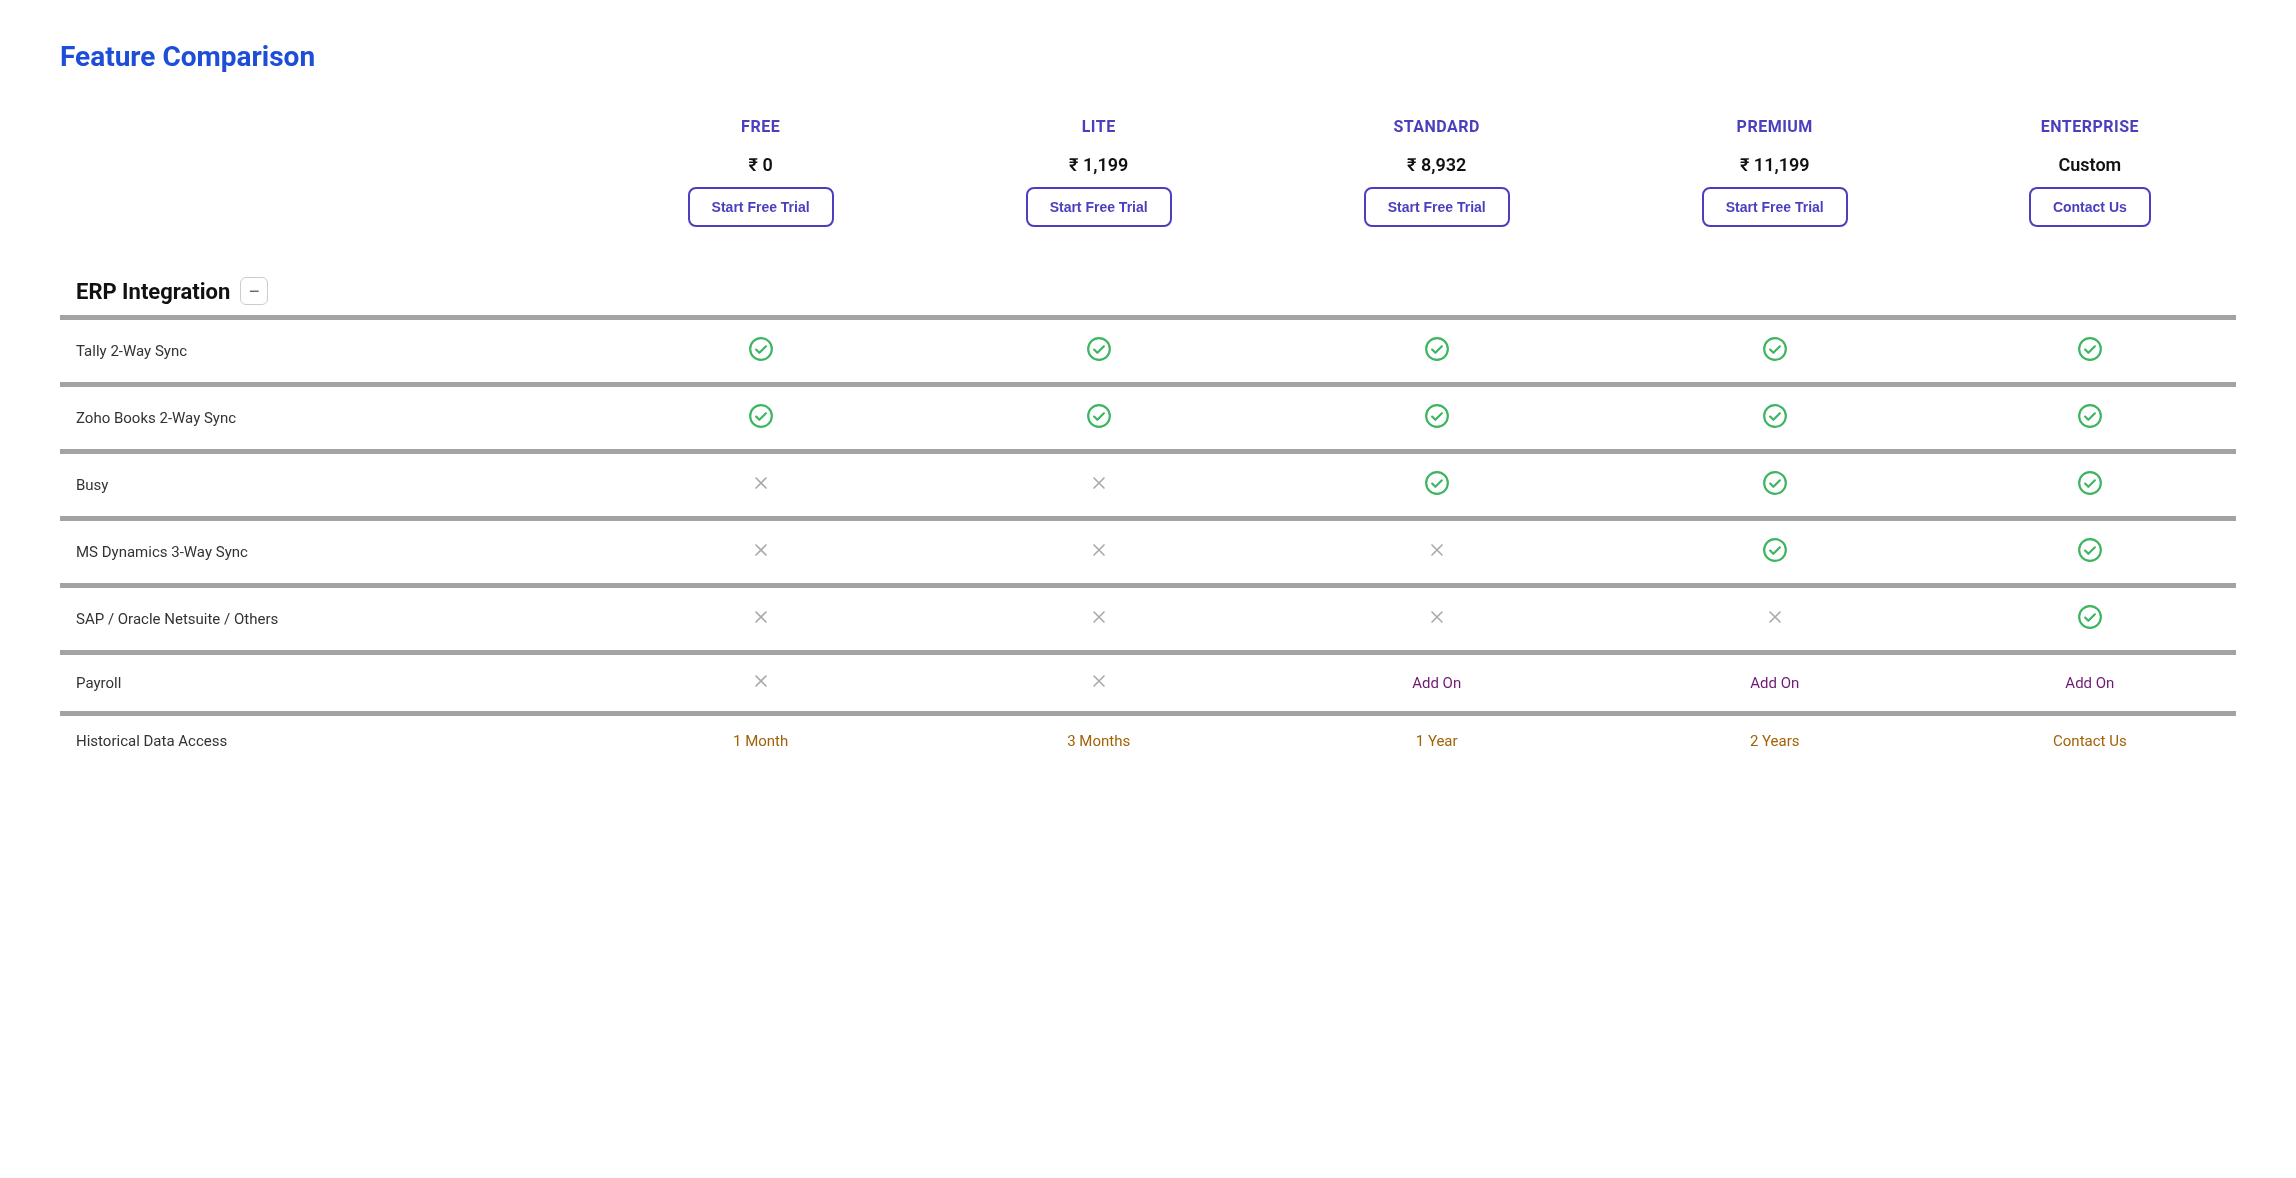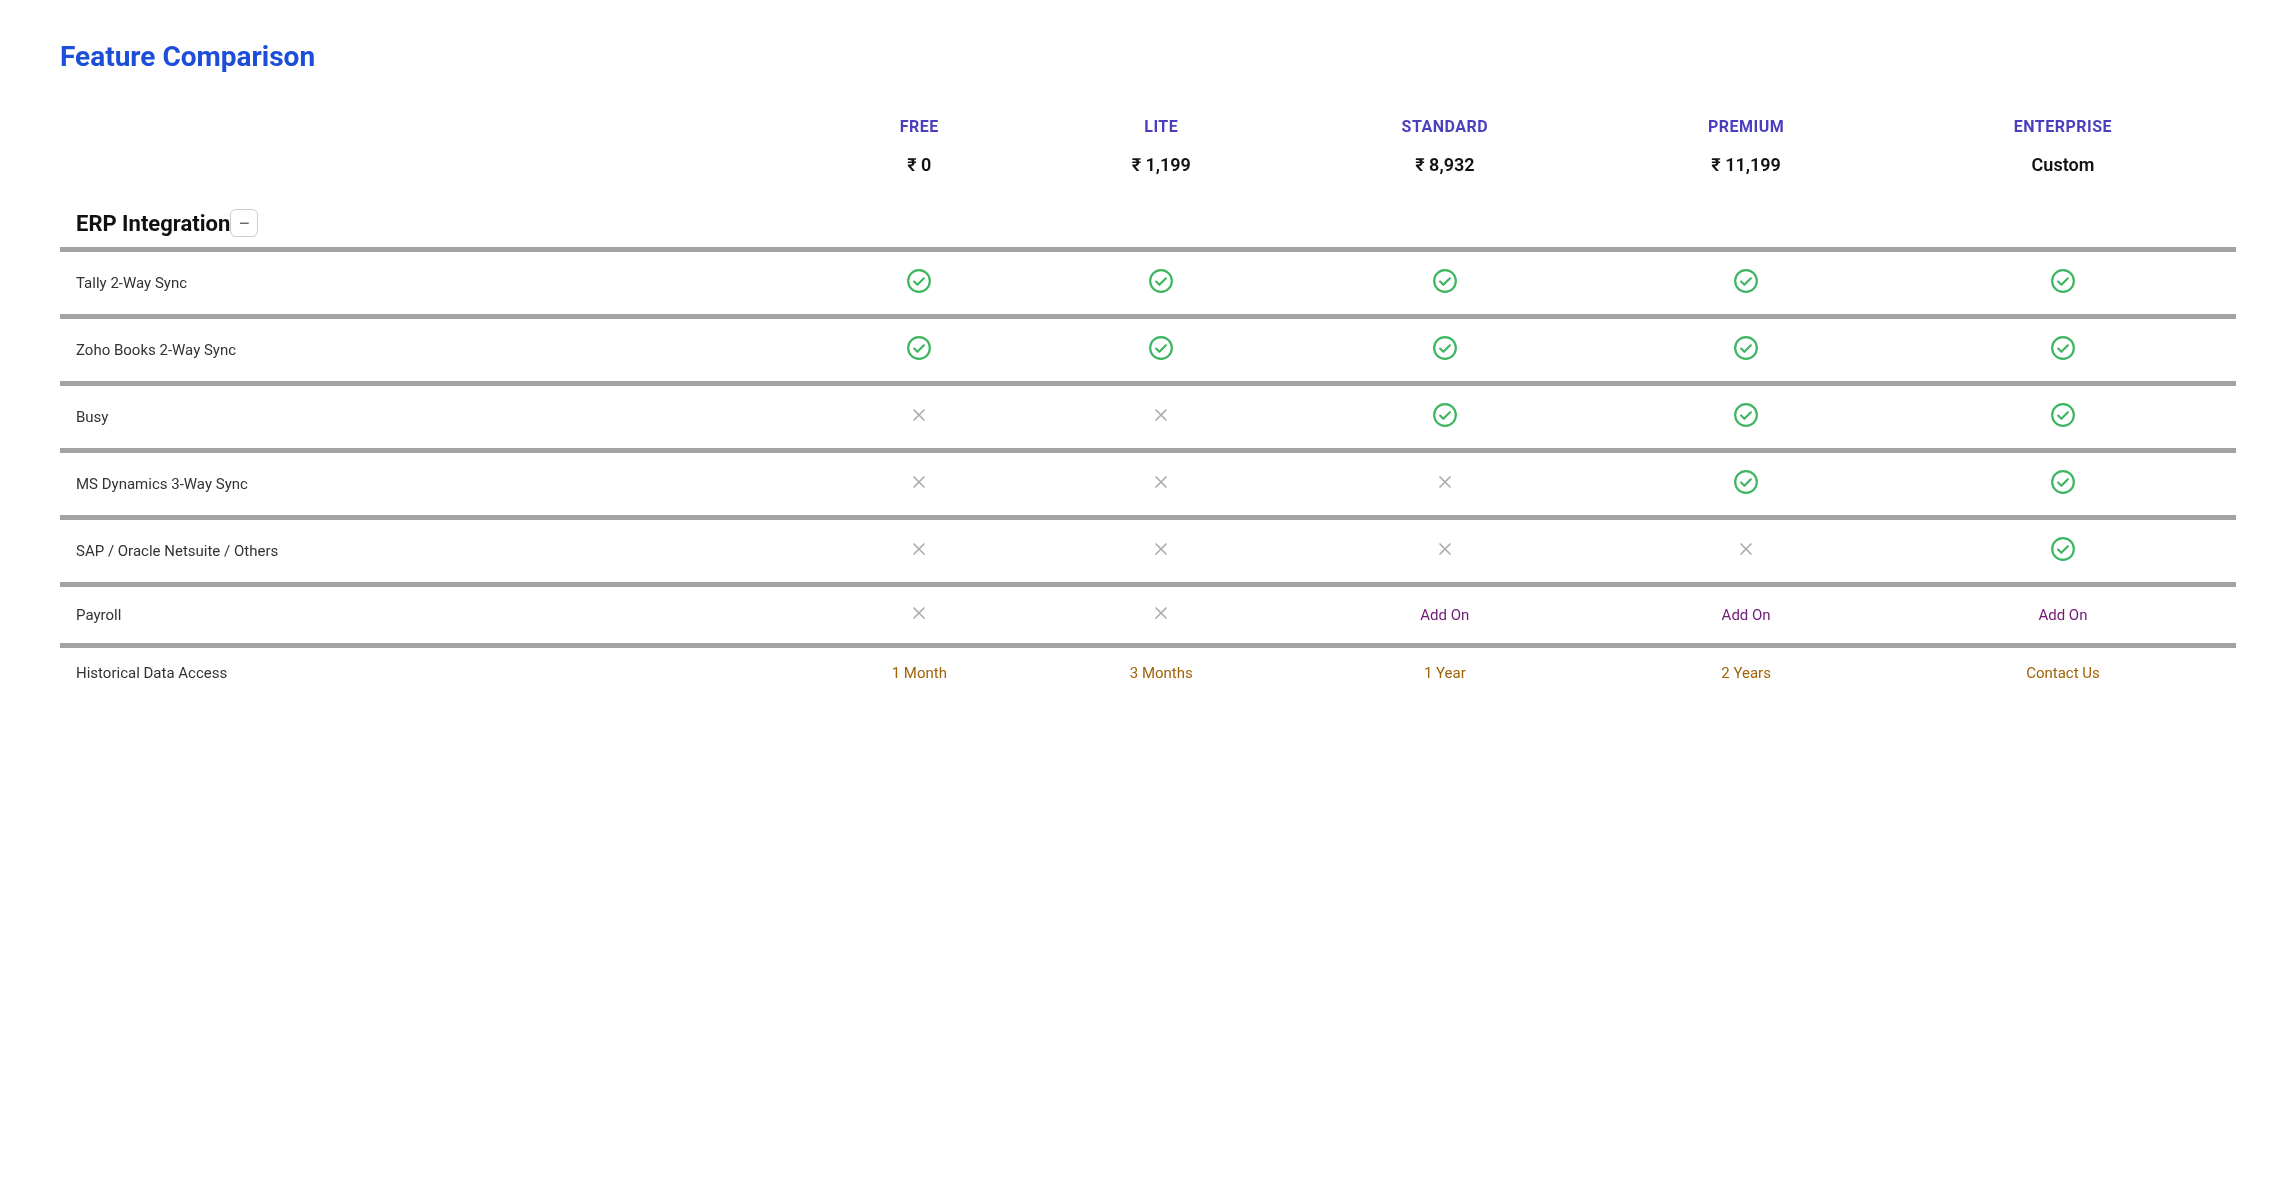--- a/index.html
+++ b/index.html
@@ -80,20 +80,21 @@
     }
 
     .section-header-row td {
       padding-top: 30px;
       padding-bottom: 10px;
     }
 
     .section-title {
       display: flex;
       align-items: center;
+      gap: 10px;
       font-size: 22px;
       font-weight: 700;
       color: #111;
     }
 
     .minus-btn {
       display: inline-flex;
       align-items: center;
       justify-content: center;
       width: 28px;
@@ -191,20 +192,38 @@
           <span class="plan-price">₹ 8,932</span>
         </td>
         <td>
           <span class="plan-price">₹ 11,199</span>
         </td>
         <td>
           <span class="plan-price">Custom</span>
         </td>
       </tr>
 
+      <tr class="btn-row">
+        <td></td>
+        <td>
+          <button class="trial-btn">Start Free Trial</button>
+        </td>
+        <td>
+          <button class="trial-btn">Start Free Trial</button>
+        </td>
+        <td>
+          <button class="trial-btn">Start Free Trial</button>
+        </td>
+        <td>
+          <button class="trial-btn">Start Free Trial</button>
+        </td>
+        <td>
+          <button class="trial-btn">Contact Us</button>
+        </td>
+      </tr>
     </thead>
     <tbody id="table-body">
     <tr class="section-header-row">
           <td colspan="6">
     <div class="section-title">
       <span>ERP Integration</span>
       <button class="minus-btn">−</button>
     </div>
   </td>
         </tr>

